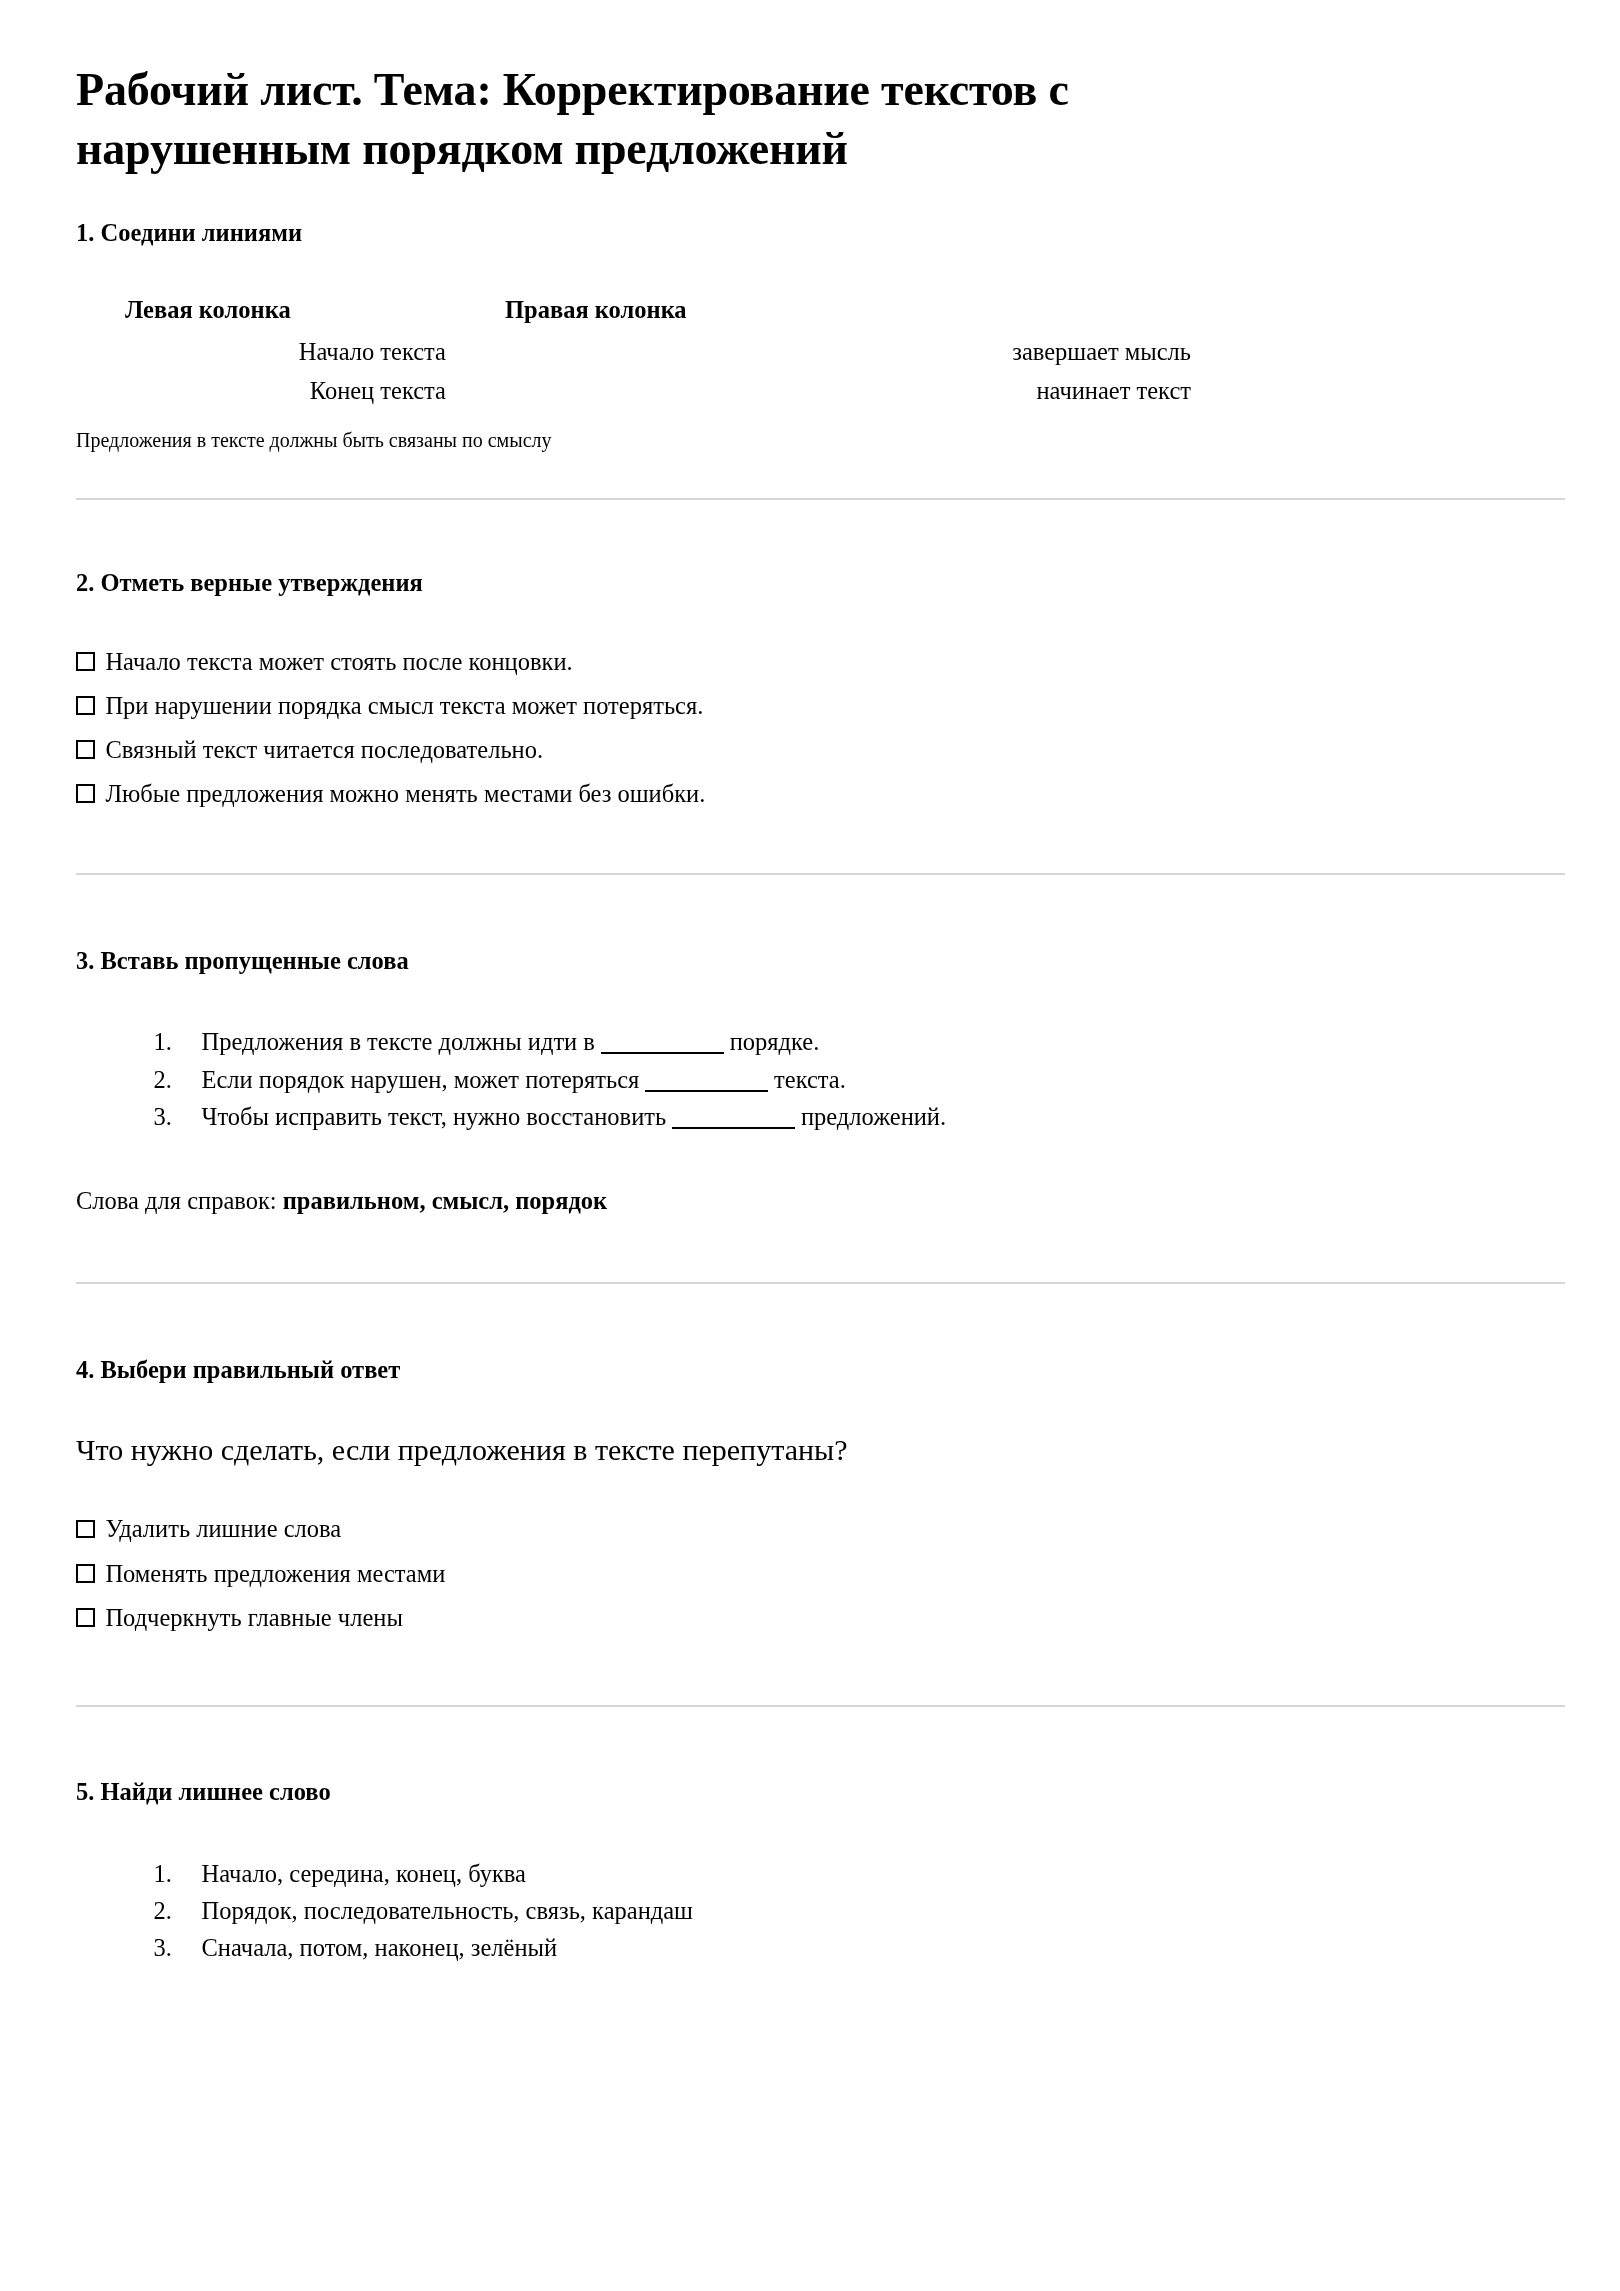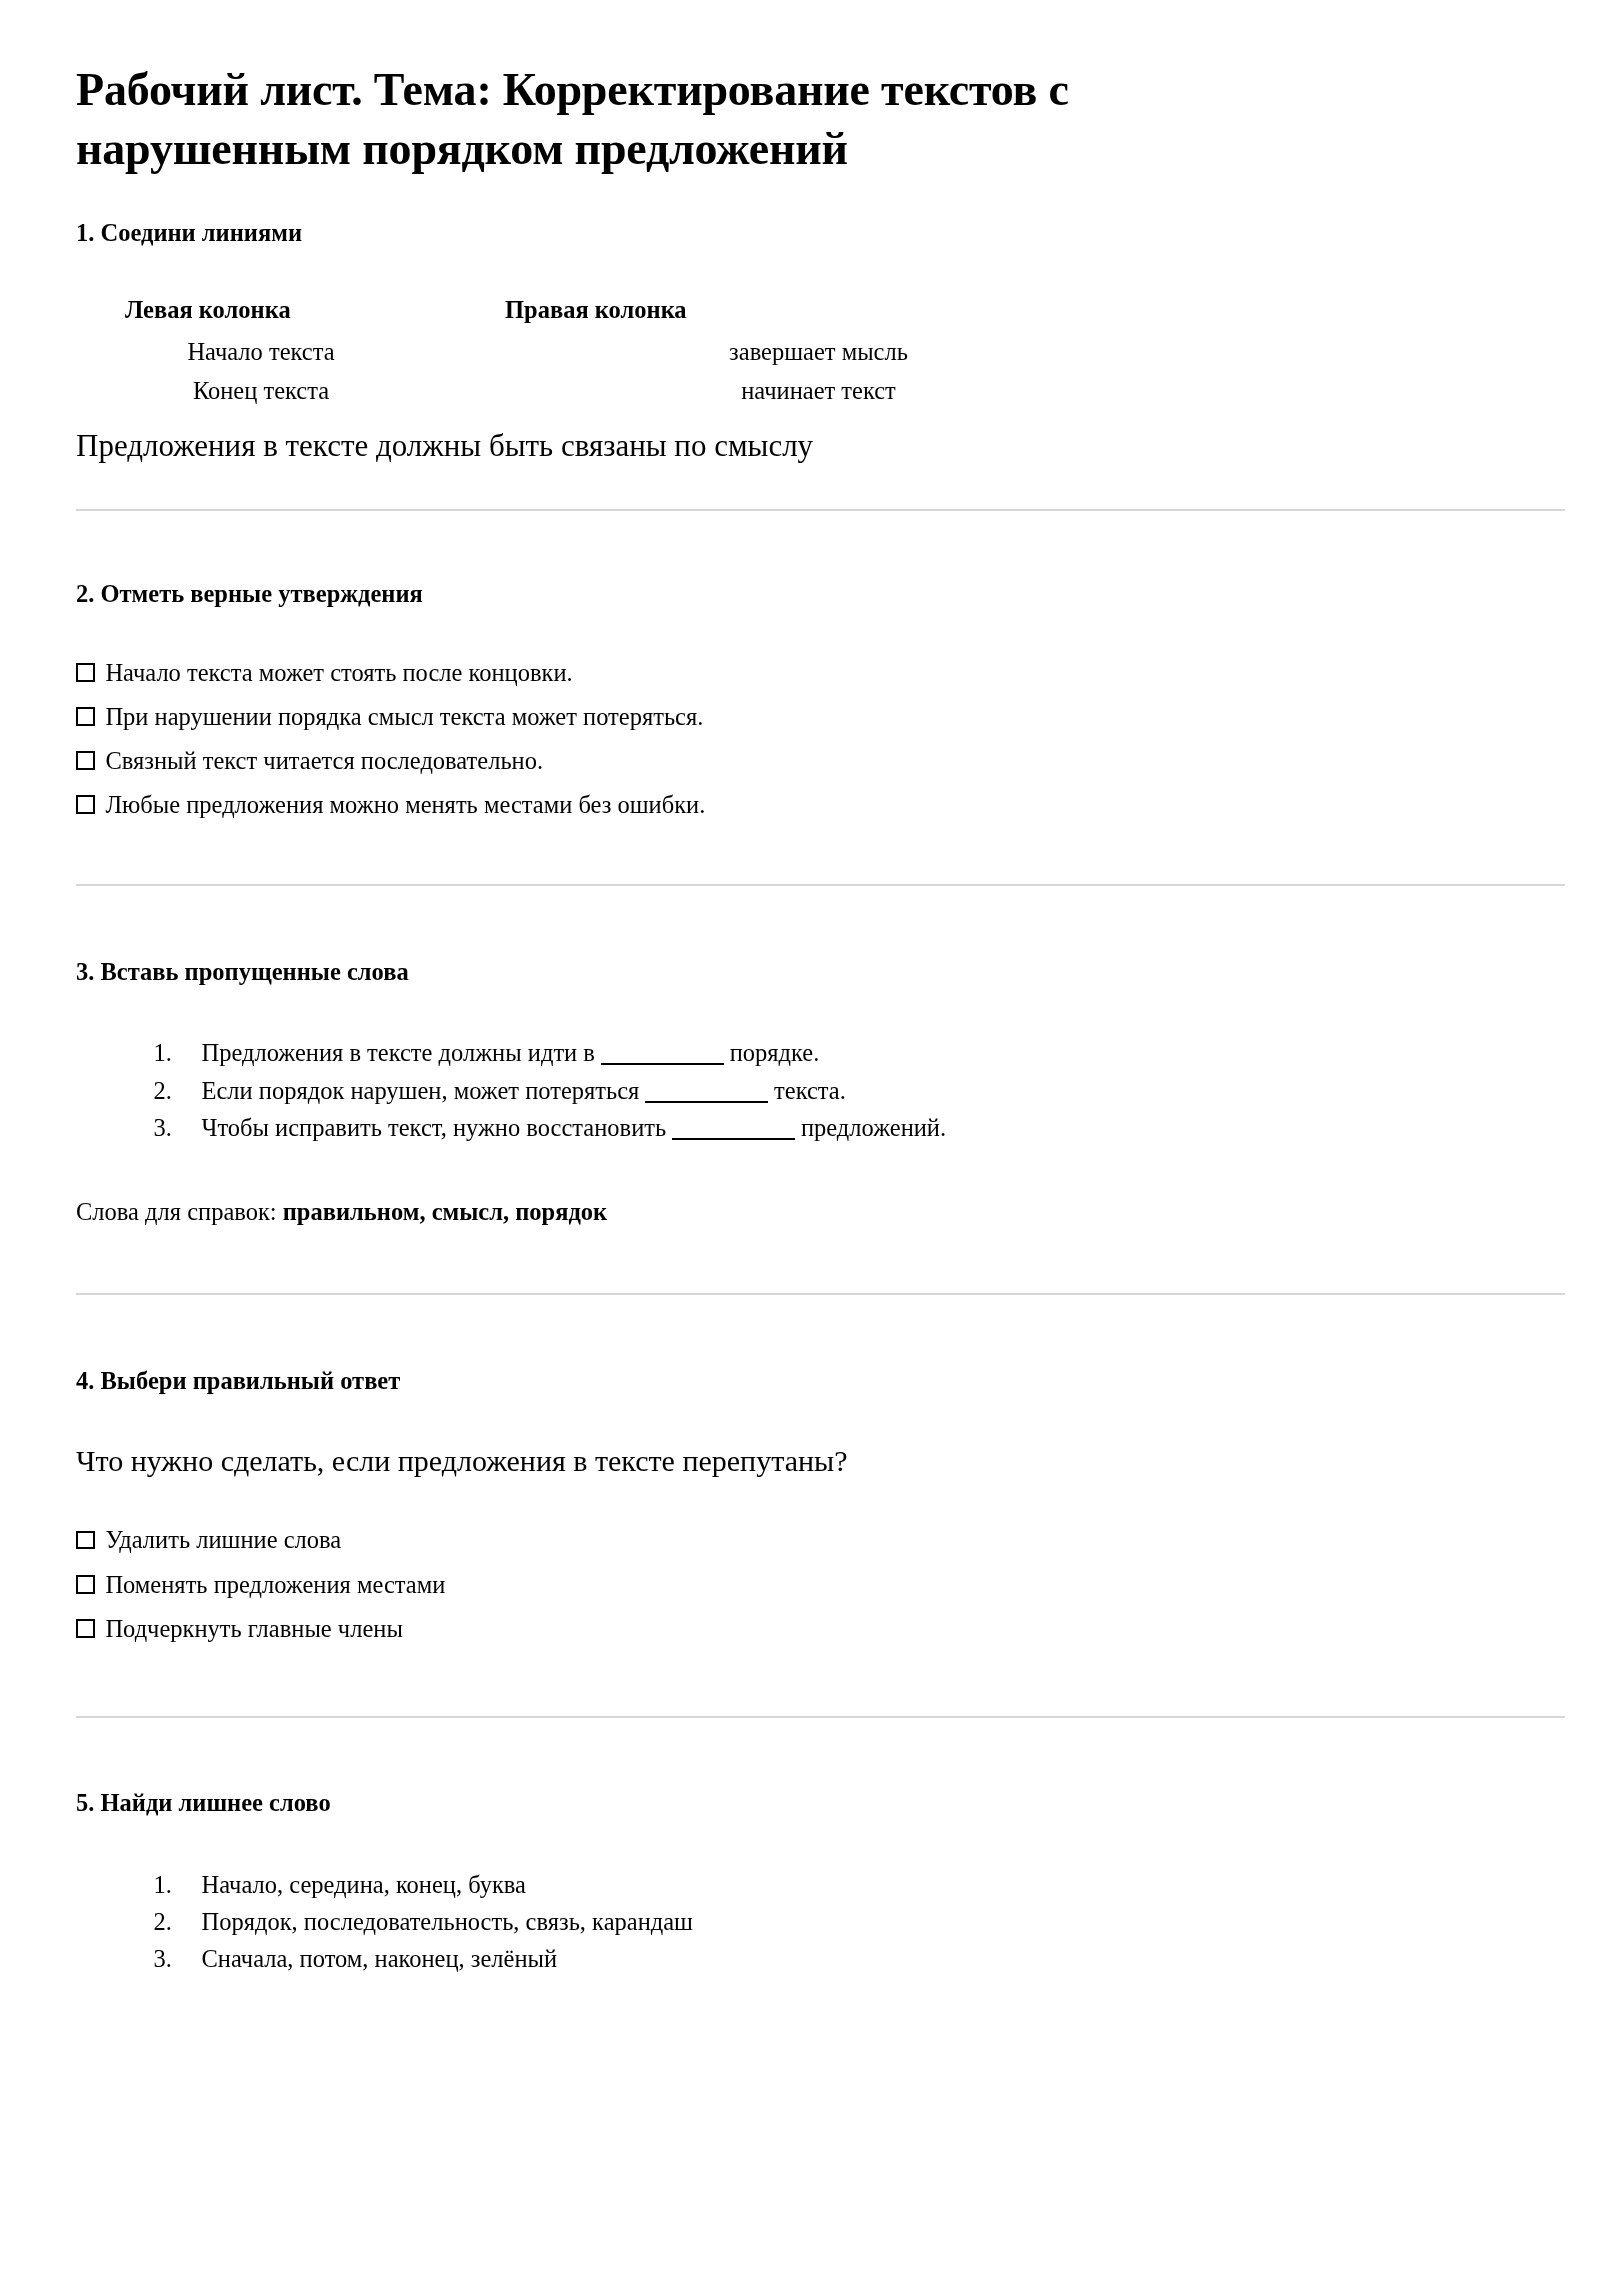--- a/index.html
+++ b/index.html
@@ -59,30 +59,30 @@
     line-height: 1.0;
   }
   .match-table th {
     font-weight: bold;
     text-align: left;
     font-size: 24.5px;
     padding: 0 0 17.6px 0;
   }
   .match-table td {
     font-weight: normal;
-    text-align: center;
+    text-align: right;
     padding: 0 0 14.7px 0;
     vertical-align: top;
   }
   .col-left-head { padding-left: 49px !important; }
   .col-right-head { padding-left: 59px !important; }
   .cell-left  { width: 321px; }
   .cell-right { width: 686px; }
   .match-note {
-    font-size: 31px;
+    font-size: 20px;
     margin: 0;
     padding: 0;
     line-height: 1.0;
   }
 
   
   .check-list {
     list-style: none;
     margin: 0;
     padding: 0;

